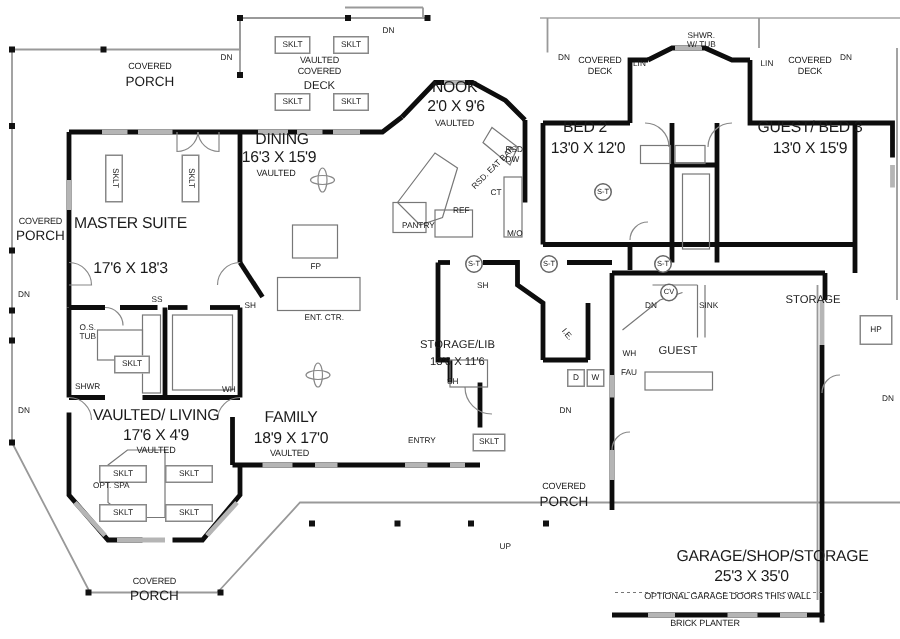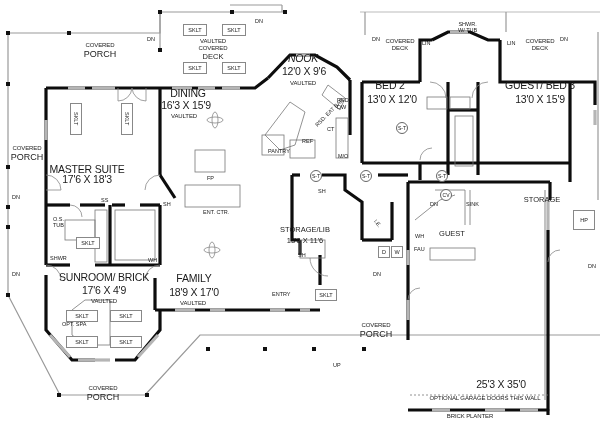--- a/index.html
+++ b/index.html
@@ -186,47 +186,48 @@
       <ellipse cx="212" cy="250" rx="8" ry="3"></ellipse>
       <ellipse cx="212" cy="250" rx="3" ry="8"></ellipse>
     </g>
   </svg>
 
   
   <div class="lbl rn" style="left:188px;top:88px;">DINING</div>
   <div class="lbl dim" style="left:186px;top:100px;">16'3 X 15'9</div>
   <div class="lbl sm" style="left:184px;top:113px;">VAULTED</div>
 
-  <div class="lbl rn" style="left:303px;top:53px;font-style:italic;">NOOK</div>
-  <div class="lbl dim" style="left:304px;top:66px;">12'0 X 9'6</div>
+  <div class="lbl rn" style="left:303px;top:53px;">NOOK</div>
+  <div class="lbl dim" style="left:304px;top:66px;">2'0 X 9'6</div>
   <div class="lbl sm" style="left:303px;top:80px;">VAULTED</div>
 
   <div class="lbl rn" style="left:390px;top:80px;">BED 2</div>
   <div class="lbl dim" style="left:392px;top:94px;">13'0 X 12'0</div>
 
   <div class="lbl rn" style="left:540px;top:80px;">GUEST/ BED 3</div>
   <div class="lbl dim" style="left:540px;top:94px;">13'0 X 15'9</div>
 
-  <div class="lbl rn" style="left:87px;top:164px;">MASTER SUITE</div>
+  <div class="lbl rn" style="left:87px;top:144px;">MASTER SUITE</div>
   <div class="lbl dim" style="left:87px;top:174px;">17'6 X 18'3</div>
 
-  <div class="lbl rn" style="left:104px;top:272px;">SUNROOM/ BRICK</div>
+  <div class="lbl rn" style="left:104px;top:272px;">VAULTED/ LIVING</div>
   <div class="lbl dim" style="left:104px;top:285px;">17'6 X 4'9</div>
   <div class="lbl sm" style="left:104px;top:298px;">VAULTED</div>
 
   <div class="lbl rn" style="left:194px;top:273px;">FAMILY</div>
   <div class="lbl dim" style="left:194px;top:287px;">18'9 X 17'0</div>
   <div class="lbl sm" style="left:193px;top:300px;">VAULTED</div>
 
   <div class="lbl md" style="left:305px;top:226px;">STORAGE/LIB</div>
   <div class="lbl md" style="left:305px;top:237px;">13'6 X 11'6</div>
 
   <div class="lbl md" style="left:452px;top:230px;">GUEST</div>
   <div class="lbl md" style="left:542px;top:196px;">STORAGE</div>
 
+  <div class="lbl rn" style="left:515px;top:366px;">GARAGE/SHOP/STORAGE</div>
   <div class="lbl dim" style="left:501px;top:379px;">25'3 X 35'0</div>
   <div class="lbl sm" style="left:485px;top:395px;">OPTIONAL GARAGE DOORS THIS WALL</div>
   <div class="lbl sm" style="left:470px;top:413px;">BRICK PLANTER</div>
 
   
   <div class="lbl sm" style="left:100px;top:42px;">COVERED</div>
   <div class="lbl porch" style="left:100px;top:50px;">PORCH</div>
 
   <div class="lbl sm" style="left:27px;top:145px;">COVERED</div>
   <div class="lbl porch" style="left:27px;top:153px;">PORCH</div>

